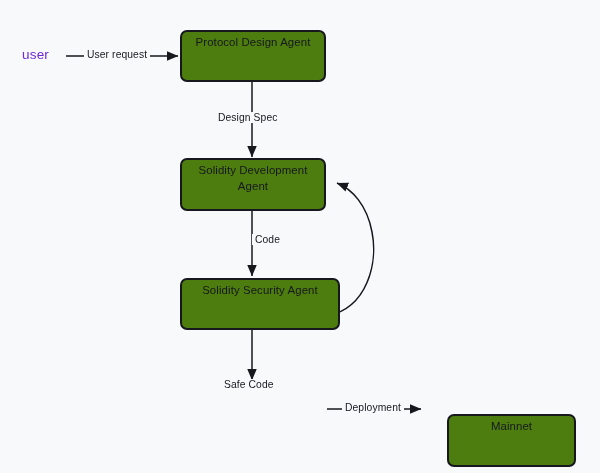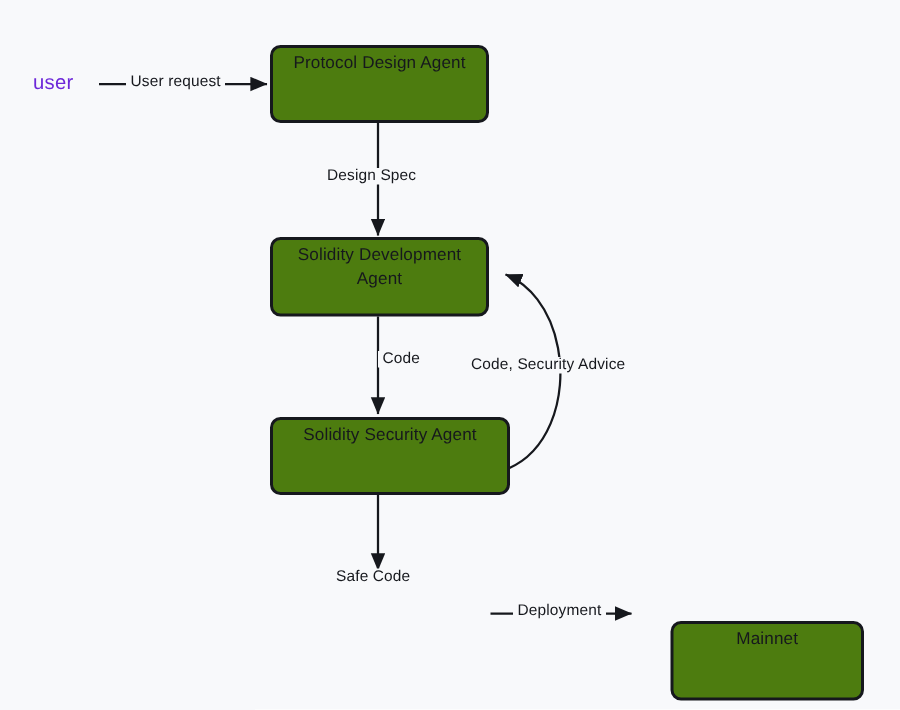--- a/index.html
+++ b/index.html
@@ -105,19 +105,18 @@
   <div class="node" style="left:447px; top:382px; width:129px; height:53px;margin-top:32px;">
     <span class="node-label">Mainnet</span>
   </div>
 
   <div class="edge-label" style="left:84px; top:49px;">User request</div>
 
   <div class="edge-label" style="left:215px; top:112px;">Design Spec</div>
 
   <div class="edge-label" style="left:252px; top:234px;">Code</div>
 
-  <div class="edge-label" style="left:311px; top:238px;">Code, Security Advice</div>
 
   <div class="edge-label" style="left:221px; top:347px;margin-top:32px;">Safe Code</div>
 
   <div class="edge-label" style="left:342px; top:402px;">Deployment</div>
 
 </div>
 
 </body></html>

